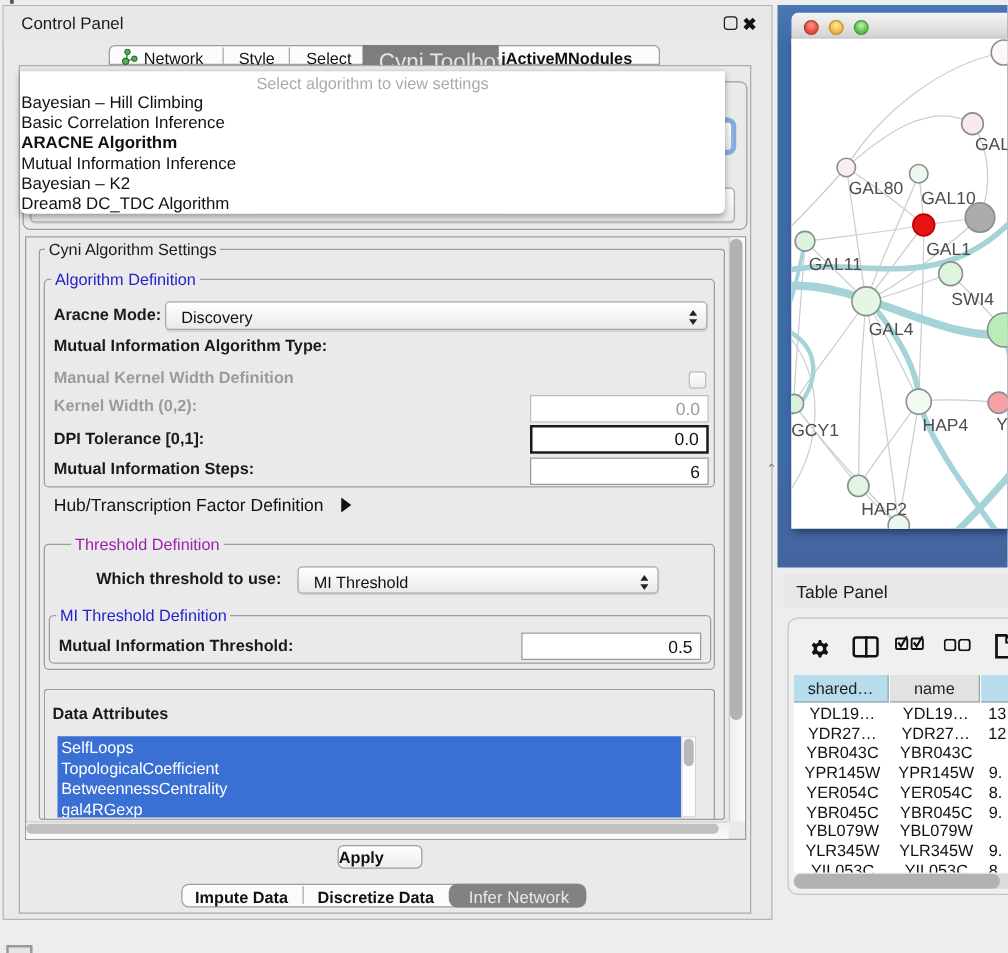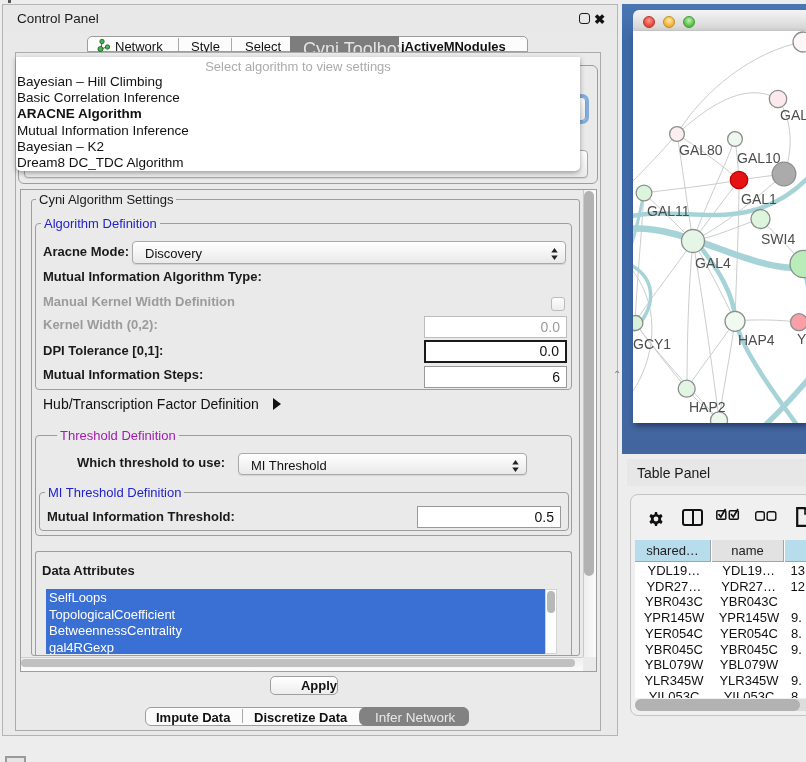--- a/index.html
+++ b/index.html
@@ -128,21 +128,21 @@
 
   <div class="gbox" style="left:35px;top:551px;width:537px;height:105px;border-bottom:none;border-radius:3px 3px 0 0;"></div>
   <div class="lbl" style="left:42px;top:563px;">Data Attributes</div>
 
   <div class="abs" style="left:46px;top:589px;width:499px;height:65px;background:#3a6fd3;overflow:hidden;">
     <div class="abs" style="left:3px;top:1px;font-size:13px;color:#fff;line-height:16.6px;">SelfLoops<br>TopologicalCoefficient<br>BetweennessCentrality<br>gal4RGexp</div>
   </div>
   <div class="abs" style="left:545px;top:589px;width:12px;height:65px;background:#fdfdfd;border:1px solid #d5d5d5;"></div>
   <div class="abs" style="left:547px;top:591px;width:8px;height:22px;background:#b8b8b8;border-radius:4px;"></div>
 
-  <div class="abs" style="left:270px;top:676px;width:68px;height:19px;background:linear-gradient(#ffffff,#ededed);border:1px solid #9f9f9f;border-radius:5px;text-align:right;font-size:13px;font-weight:bold;color:#111;line-height:17px;">Apply</div>
+  <div class="abs" style="left:270px;top:676px;width:68px;height:19px;background:linear-gradient(#ffffff,#ededed);border:1px solid #9f9f9f;border-radius:5px;text-align:left;font-size:13px;font-weight:bold;color:#111;line-height:17px;">Apply</div>
 
   <div class="abs" style="left:145px;top:707px;width:324px;height:19px;background:#fbfbfb;border:1px solid #9d9d9d;border-radius:6px;"></div>
   <div class="abs" style="left:359px;top:707px;width:110px;height:19px;background:#828282;border-radius:7px;"></div>
   <div class="abs" style="left:242px;top:709px;width:1px;height:14px;background:#a8a8a8;"></div>
   <div class="abs" style="left:156px;top:710px;font-size:13px;font-weight:bold;color:#111;">Impute Data</div>
   <div class="abs" style="left:254px;top:710px;font-size:13px;font-weight:bold;color:#111;">Discretize Data</div>
   <div class="abs" style="left:375px;top:710px;font-size:13.5px;color:#e8e8e8;">Infer Network</div>
 
   <div class="abs" style="left:613px;top:369px;font-size:10px;color:#777;">⌃</div>
 

